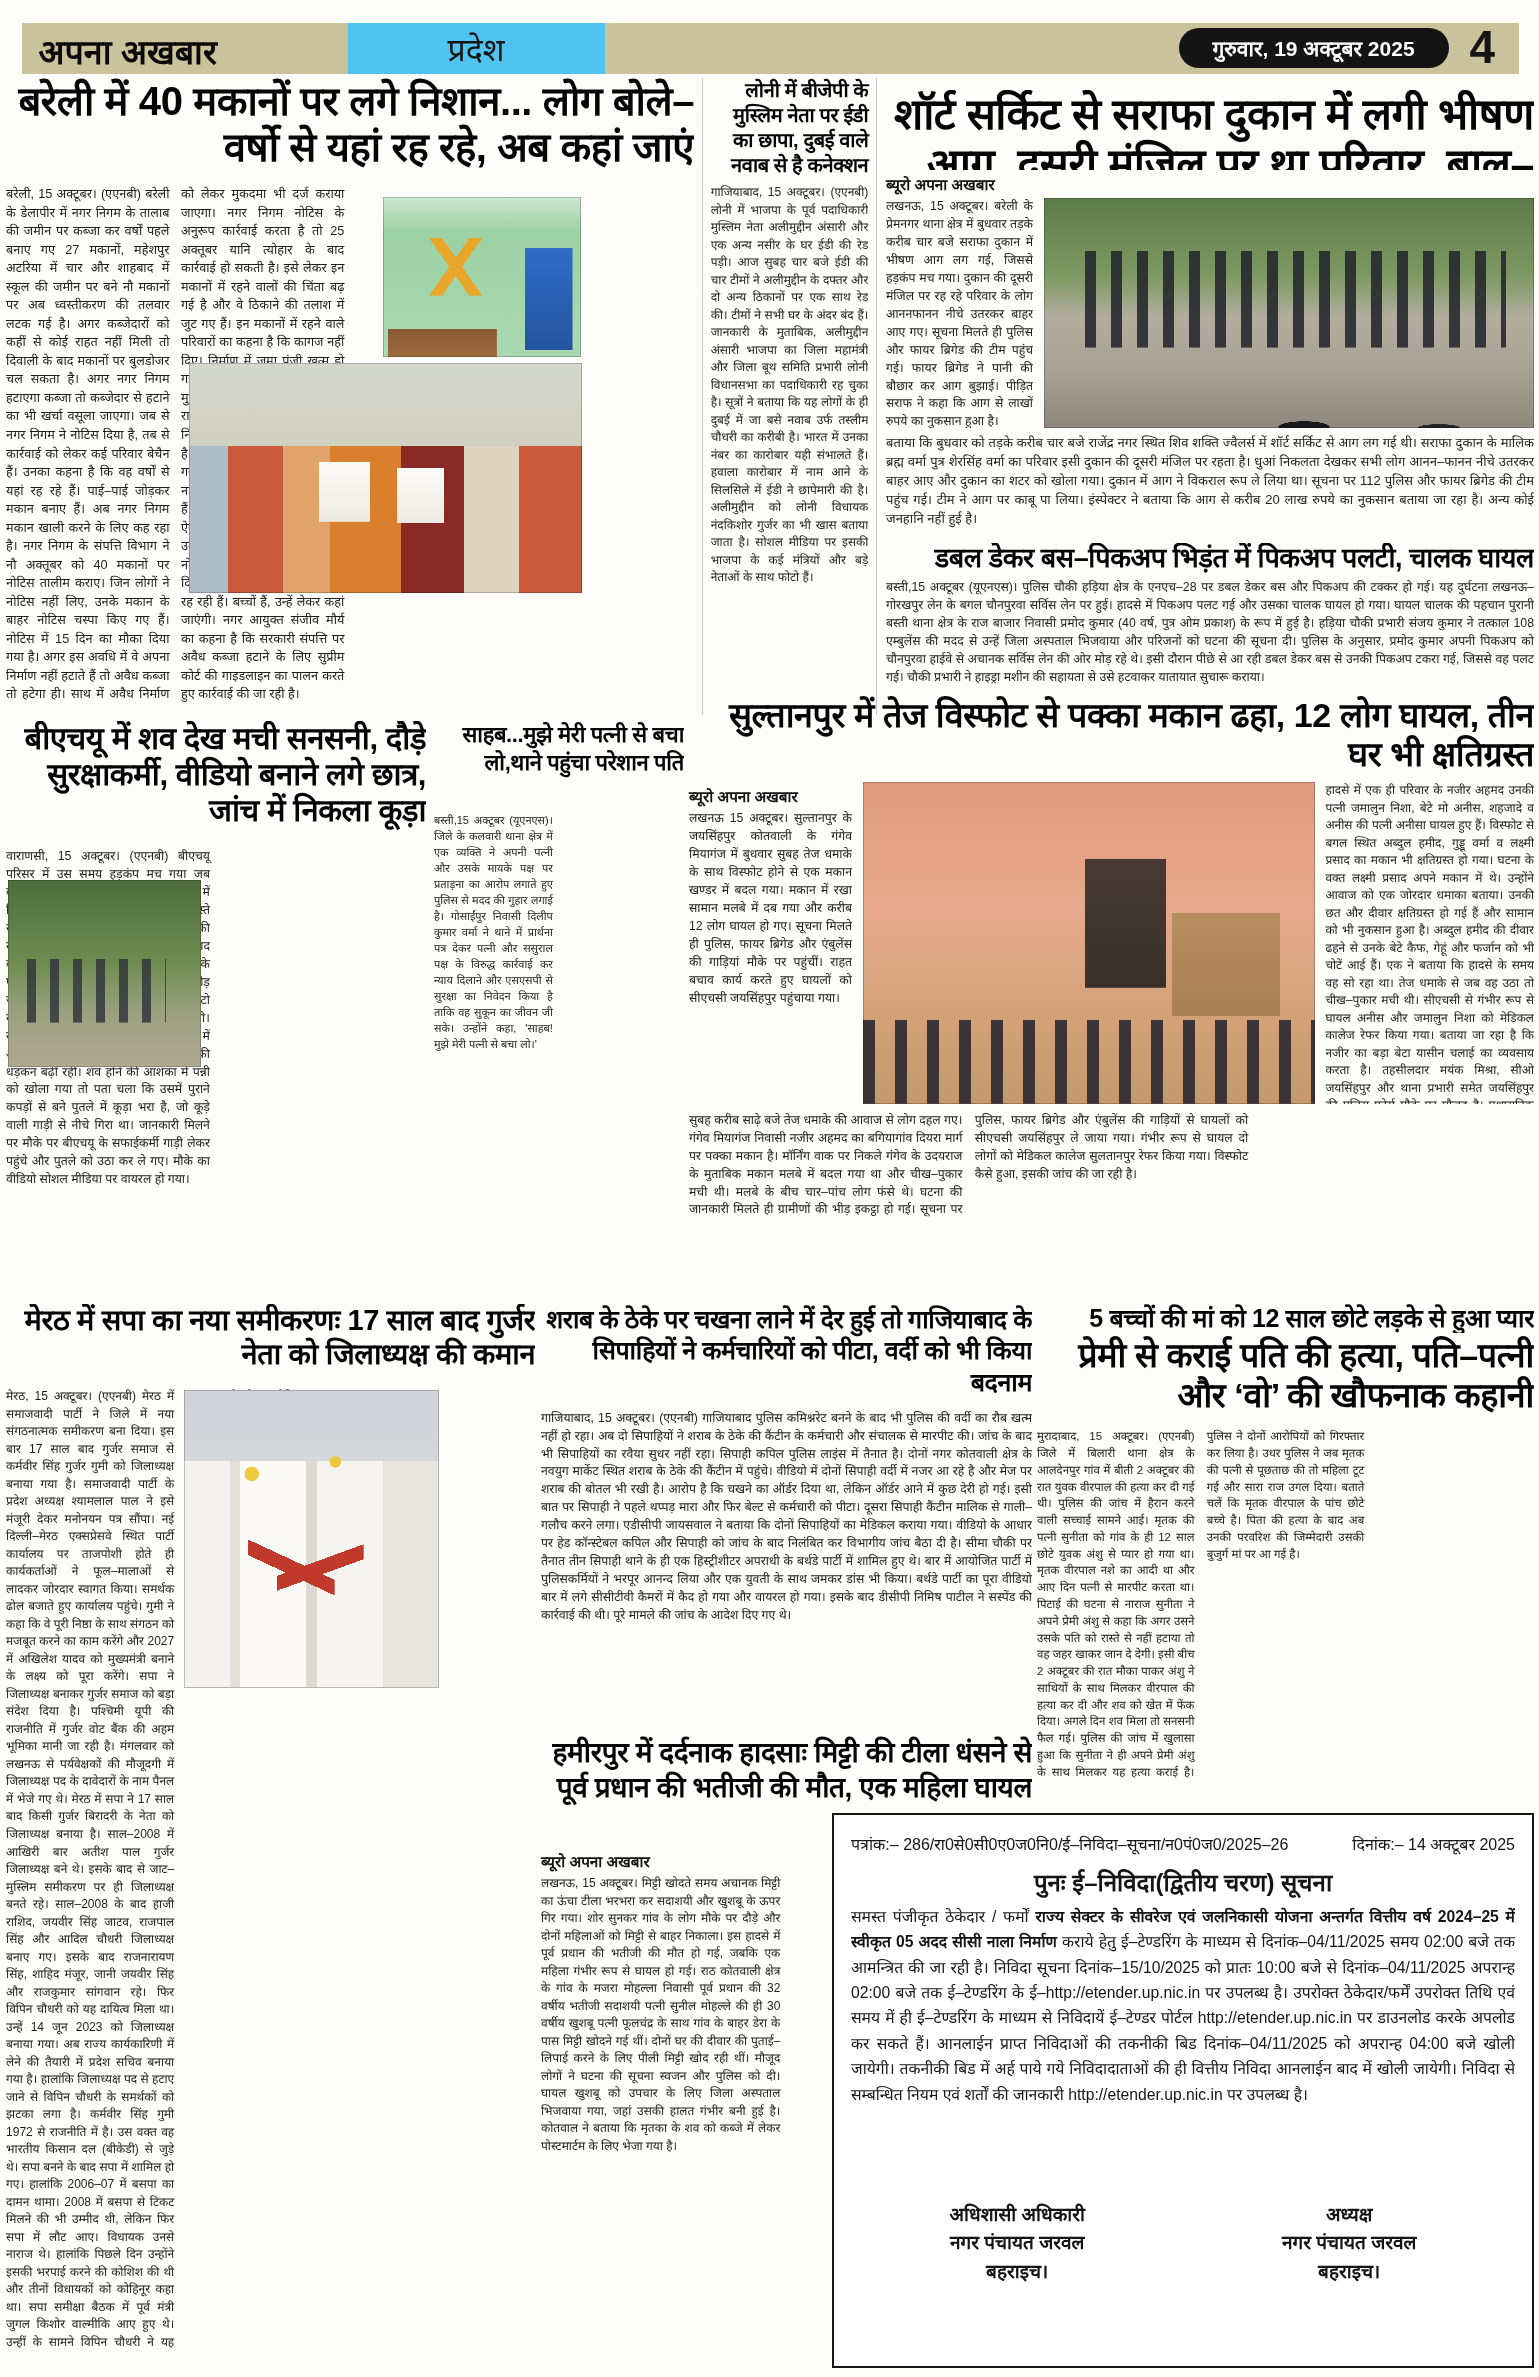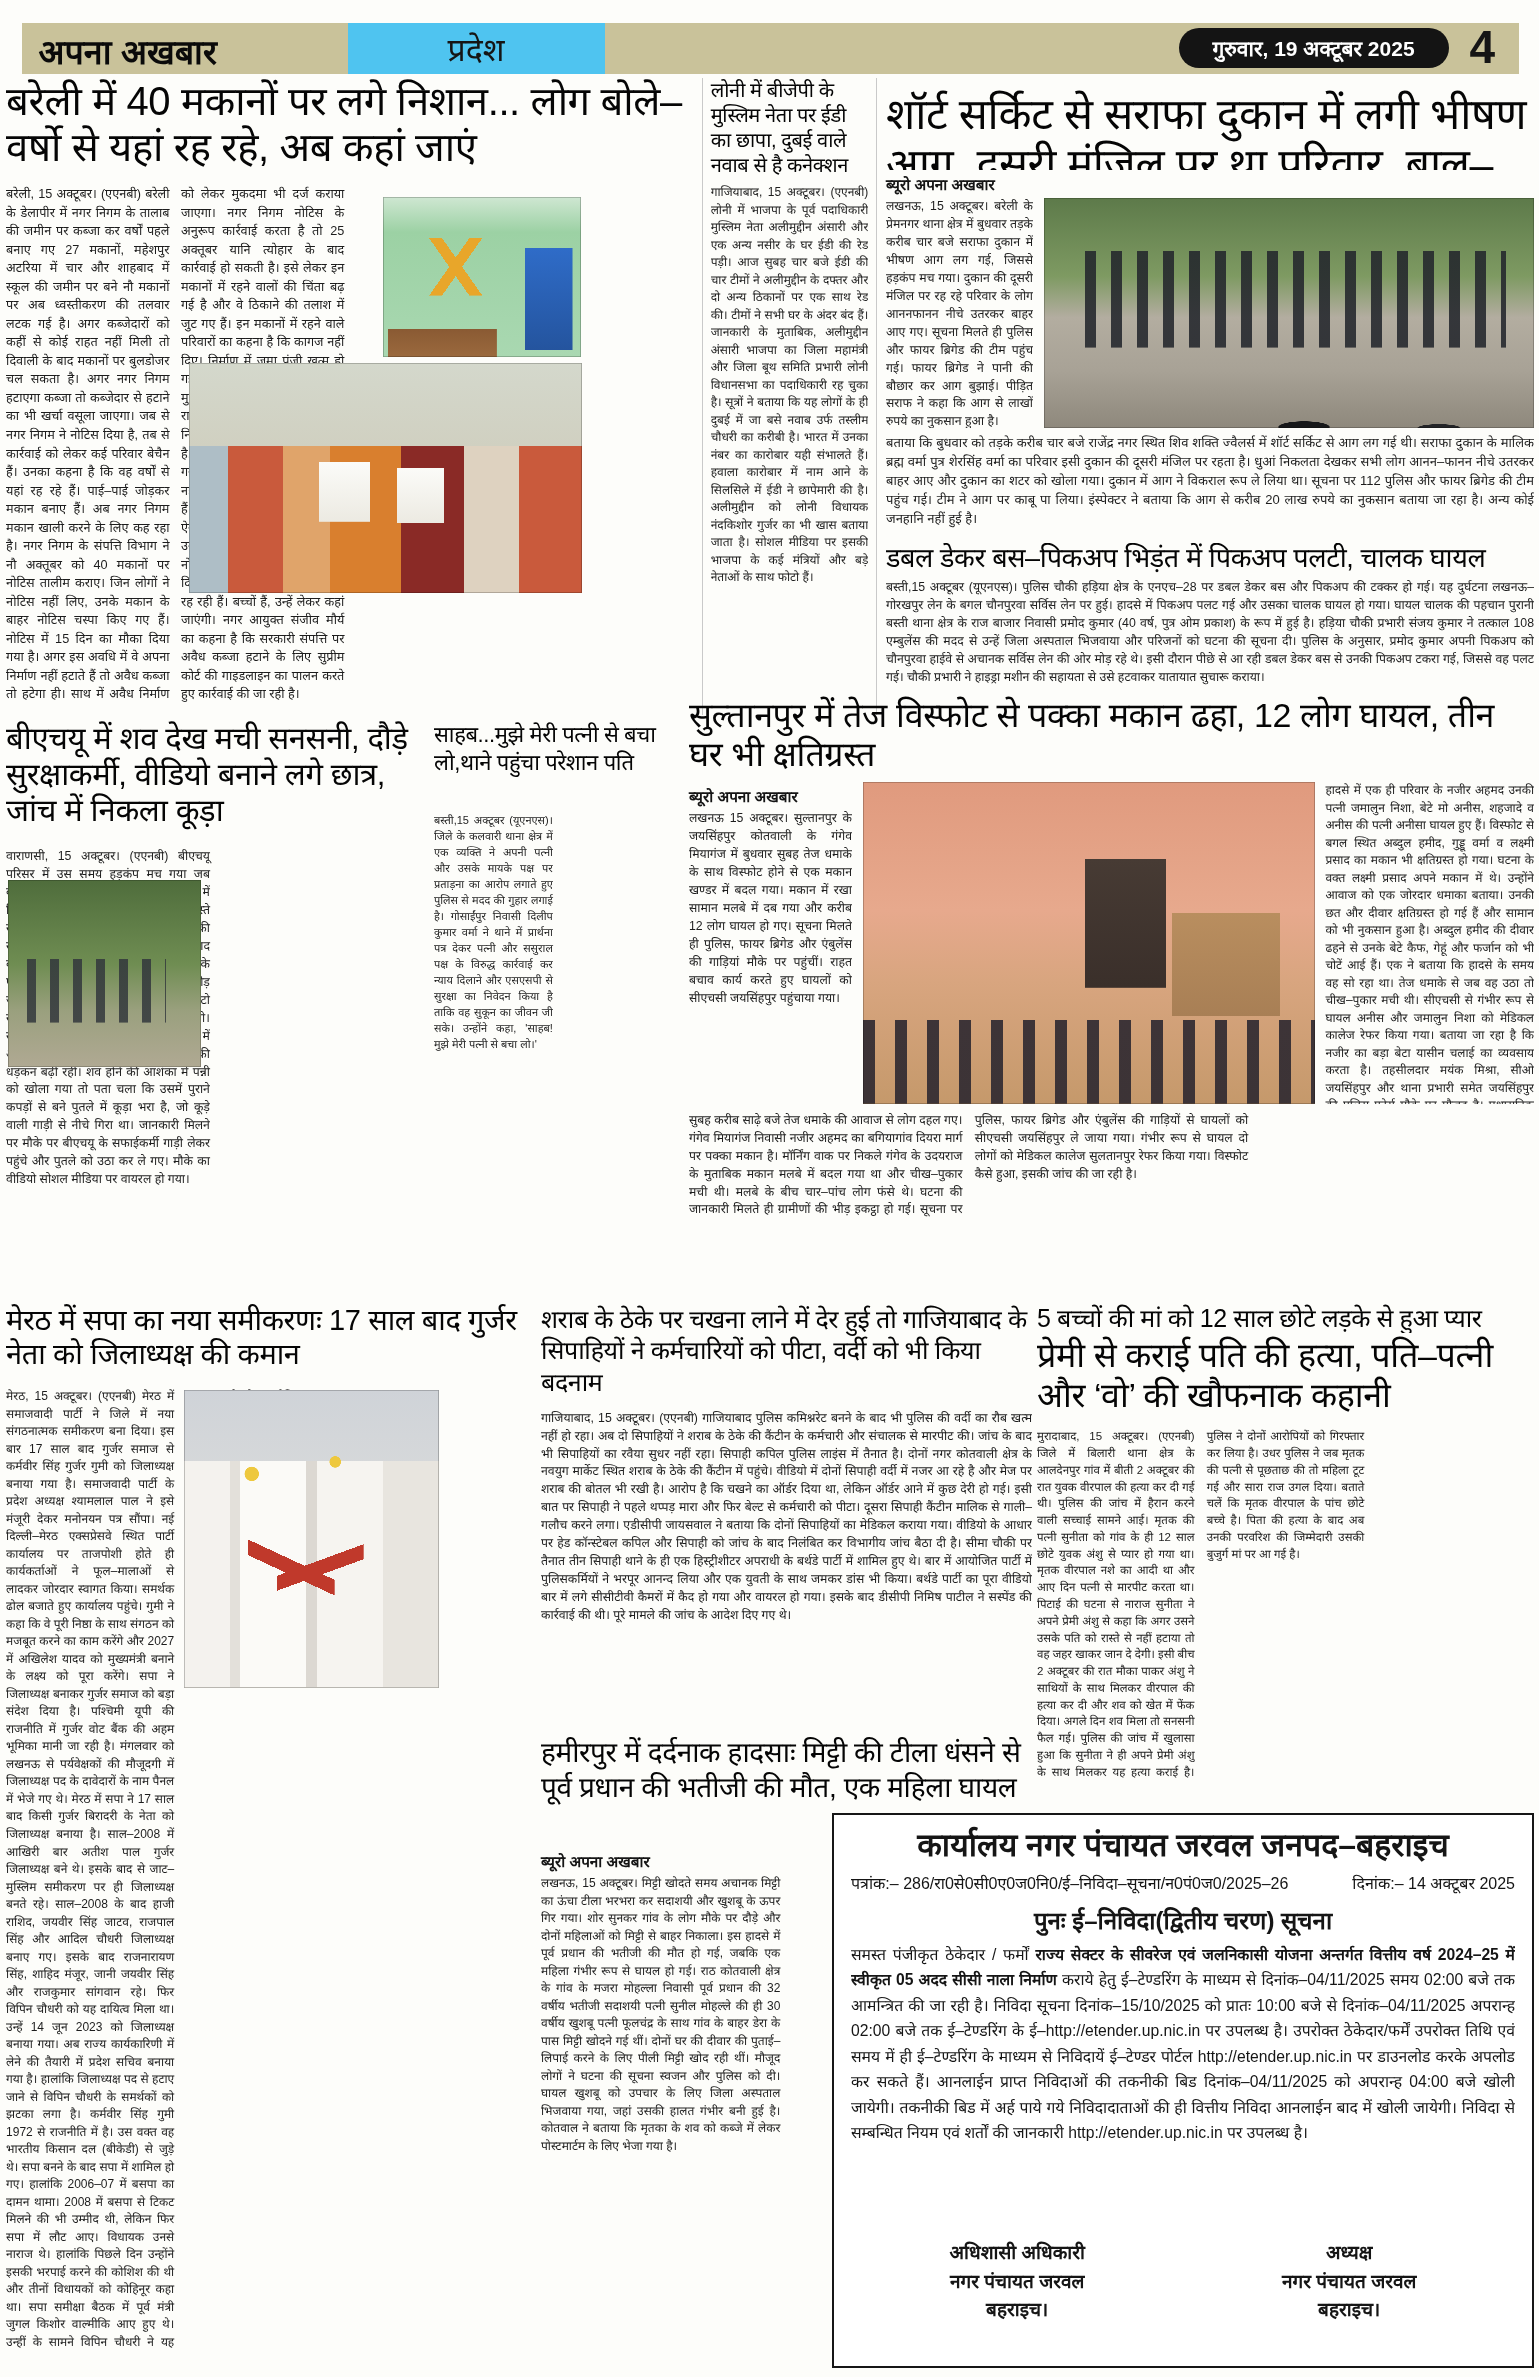--- a/index.html
+++ b/index.html
@@ -1,19 +1,19 @@
 <!DOCTYPE html>
 <html style="font-size:12.3px"><head>
 <meta charset="utf-8">
 <style>
   html,body{margin:0;padding:0;background:#888;}
   .page{position:relative;width:1540px;height:2377px;background:#fdfdfa;overflow:hidden;
         font-family:"Liberation Sans","DejaVu Sans",sans-serif;color:#151515;}
   .abs{position:absolute;}
-  .hl{font-weight:normal;color:#050505;line-height:1.16;letter-spacing:-0.4px;}
+  .hl{font-weight:bold;color:#050505;line-height:1.16;letter-spacing:-0.4px;text-align:right;}
   .byline{font-weight:bold;font-size:15.3px;margin:4px 0;}
   .bodytxt{text-align:justify;line-height:1.46;color:#1d1d1d;overflow:hidden;}
   .cols2{column-count:2;column-gap:12.3px;column-fill:auto;}
   .cols3{column-count:3;column-gap:12.3px;column-fill:auto;}
   .cols4{column-count:4;column-gap:11.5px;column-fill:auto;}
   .photo{position:absolute;background-repeat:no-repeat;box-shadow:inset 0 0 0 0.8px rgba(0,0,0,.28);}
   
   .hdr{left:21.5px;top:23px;width:1497px;height:51px;background:#c9c29a;}
   .masthead{position:absolute;left:17px;top:4.6px;font-size:34px;font-weight:bold;color:#0a0a0a;}
   .section-box{position:absolute;left:326px;top:0;width:257px;height:51px;background:#4fc4f0;
@@ -173,21 +173,20 @@
     <div class="bodytxt cols2" style="height:460px;font-size:12px;">लखनऊ, 15 अक्टूबर। मिट्टी खोदते समय अचानक मिट्टी का ऊंचा टीला भरभरा कर सदाशयी और खुशबू के ऊपर गिर गया। शोर सुनकर गांव के लोग मौके पर दौड़े और दोनों महिलाओं को मिट्टी से बाहर निकाला। इस हादसे में पूर्व प्रधान की भतीजी की मौत हो गई, जबकि एक महिला गंभीर रूप से घायल हो गई। राठ कोतवाली क्षेत्र के गांव के मजरा मोहल्ला निवासी पूर्व प्रधान की 32 वर्षीय भतीजी सदाशयी पत्नी सुनील मोहल्ले की ही 30 वर्षीय खुशबू पत्नी फूलचंद्र के साथ गांव के बाहर डेरा के पास मिट्टी खोदने गई थीं। दोनों घर की दीवार की पुताई–लिपाई करने के लिए पीली मिट्टी खोद रही थीं। मौजूद लोगों ने घटना की सूचना स्वजन और पुलिस को दी। घायल खुशबू को उपचार के लिए जिला अस्पताल भिजवाया गया, जहां उसकी हालत गंभीर बनी हुई है। कोतवाल ने बताया कि मृतका के शव को कब्जे में लेकर पोस्टमार्टम के लिए भेजा गया है।</div>
   </div>
 
   <div class="abs st-love">
     <div class="hl" style="font-size:25px;white-space:nowrap;overflow:hidden;">5 बच्चों की मां को 12 साल छोटे लड़के से हुआ प्यार</div>
     <div class="hl" style="font-size:34px;height:86px;overflow:hidden;margin-top:3.1px;">प्रेमी से कराई पति की हत्या, पति–पत्नी और ‘वो’ की खौफनाक कहानी</div>
     <div class="bodytxt cols3" style="height:360px;font-size:11.5px;margin-top:6.1px;">मुरादाबाद, 15 अक्टूबर। (एएनबी) जिले में बिलारी थाना क्षेत्र के आलदेनपुर गांव में बीती 2 अक्टूबर की रात युवक वीरपाल की हत्या कर दी गई थी। पुलिस की जांच में हैरान करने वाली सच्चाई सामने आई। मृतक की पत्नी सुनीता को गांव के ही 12 साल छोटे युवक अंशु से प्यार हो गया था। मृतक वीरपाल नशे का आदी था और आए दिन पत्नी से मारपीट करता था। पिटाई की घटना से नाराज सुनीता ने अपने प्रेमी अंशु से कहा कि अगर उसने उसके पति को रास्ते से नहीं हटाया तो वह जहर खाकर जान दे देगी। इसी बीच 2 अक्टूबर की रात मौका पाकर अंशु ने साथियों के साथ मिलकर वीरपाल की हत्या कर दी और शव को खेत में फेंक दिया। अगले दिन शव मिला तो सनसनी फैल गई। पुलिस की जांच में खुलासा हुआ कि सुनीता ने ही अपने प्रेमी अंशु के साथ मिलकर यह हत्या कराई है। पुलिस ने दोनों आरोपियों को गिरफ्तार कर लिया है। उधर पुलिस ने जब मृतक की पत्नी से पूछताछ की तो महिला टूट गई और सारा राज उगल दिया। बताते चलें कि मृतक वीरपाल के पांच छोटे बच्चे है। पिता की हत्या के बाद अब उनकी परवरिश की जिम्मेदारी उसकी बुजुर्ग मां पर आ गई है।</div>
   </div>
 
   <div class="abs tender">
-    <div class="t-title">कार्यालय नगर पंचायत जरवल जनपद–बहराइच</div>
     <div class="t-refrow">
       <span>पत्रांक:– 286/रा0से0सी0ए0ज0नि0/ई–निविदा–सूचना/न0पं0ज0/2025–26</span>
       <span>दिनांक:– 14 अक्टूबर 2025</span>
     </div>
     <div class="t-sub">पुनः ई–निविदा(द्वितीय चरण) सूचना</div>
     <div class="t-body">
       <span>समस्त पंजीकृत ठेकेदार / फर्मों </span><span style="font-weight:bold;">राज्य सेक्टर के सीवरेज एवं जलनिकासी योजना अन्तर्गत वित्तीय वर्ष 2024–25 में स्वीकृत 05 अदद सीसी नाला निर्माण</span><span> कराये हेतु ई–टेण्डरिंग के माध्यम से दिनांक–04/11/2025 समय 02:00 बजे तक आमन्त्रित की जा रही है। निविदा सूचना दिनांक–15/10/2025 को प्रातः 10:00 बजे से दिनांक–04/11/2025 अपरान्ह 02:00 बजे तक ई–टेण्डरिंग के ई–http://etender.up.nic.in पर उपलब्ध है। उपरोक्त ठेकेदार/फर्में उपरोक्त तिथि एवं समय में ही ई–टेण्डरिंग के माध्यम से निविदायें ई–टेण्डर पोर्टल http://etender.up.nic.in पर डाउनलोड करके अपलोड कर सकते हैं। आनलाईन प्राप्त निविदाओं की तकनीकी बिड दिनांक–04/11/2025 को अपरान्ह 04:00 बजे खोली जायेगी। तकनीकी बिड में अर्ह पाये गये निविदादाताओं की ही वित्तीय निविदा आनलाईन बाद में खोली जायेगी। निविदा से सम्बन्धित नियम एवं शर्तों की जानकारी http://etender.up.nic.in पर उपलब्ध है।</span>
     </div>
     <div class="t-signs">
       <div class="t-sign">

